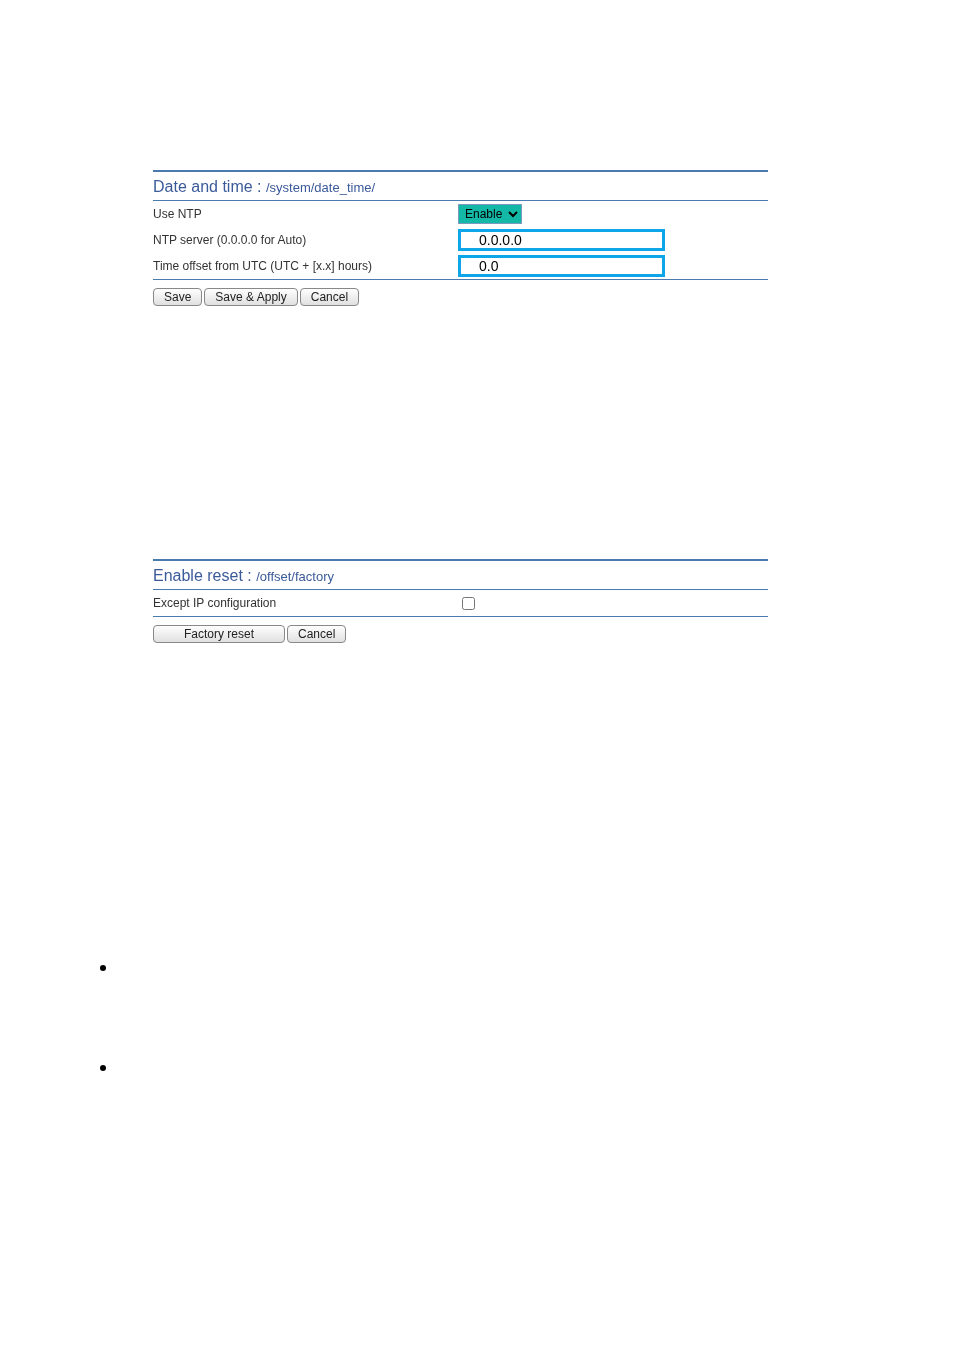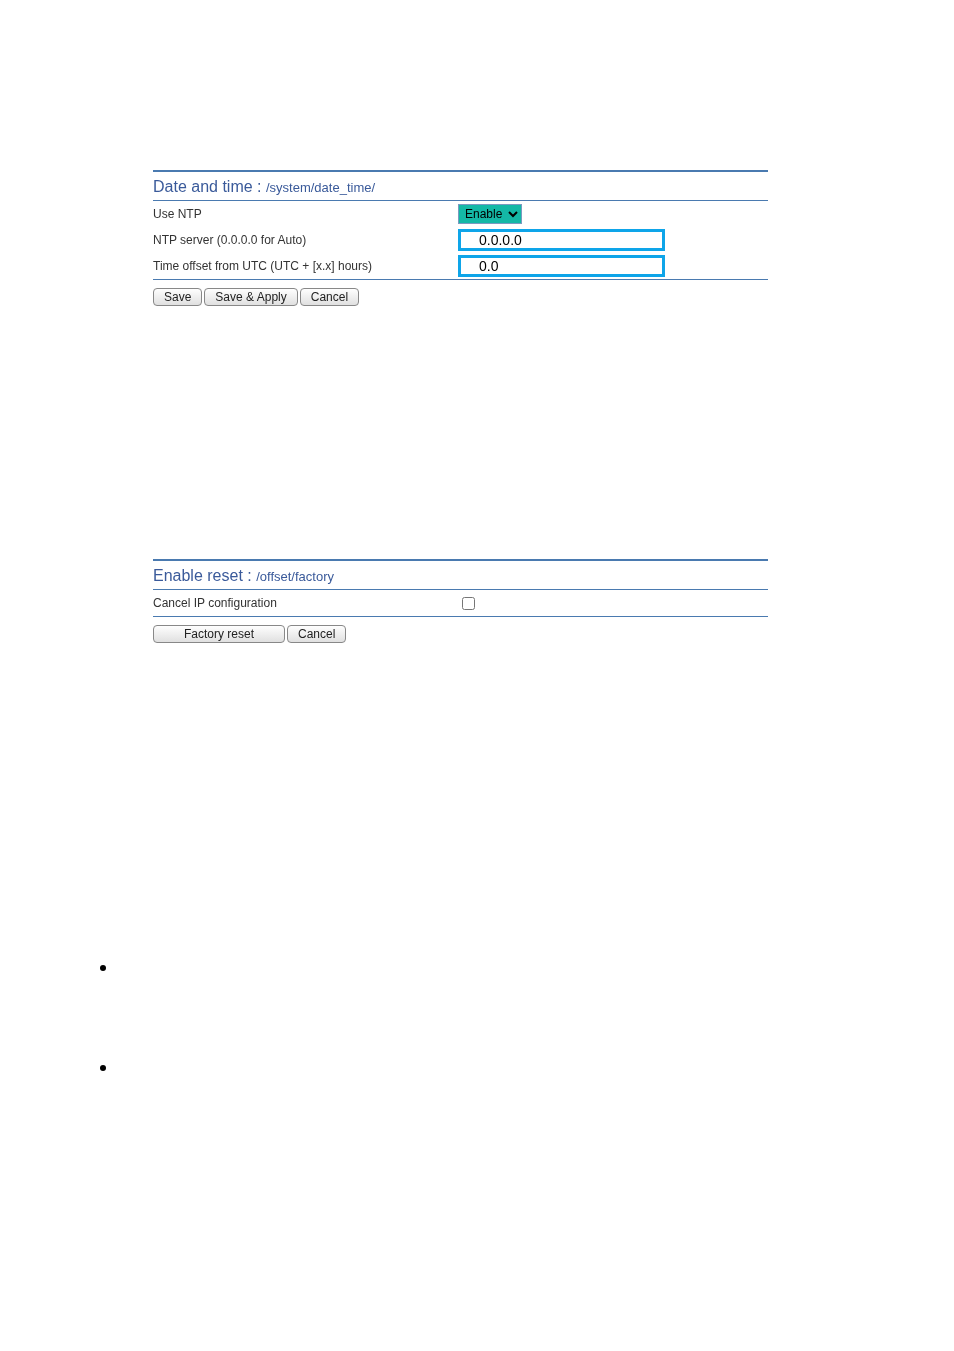--- a/index.html
+++ b/index.html
@@ -147,21 +147,21 @@
 
 <div class="spacer1"></div>
 
 <div class="section">
   <div class="section-header">
     <span class="title">Enable reset :</span>
     <span class="breadcrumb">/offset/factory</span>
   </div>
   <div class="form-rows">
     <div class="form-row">
-      <div class="label">Cancel IP configuration</div>
+      <div class="label">Except IP configuration</div>
       <div class="control">
         <input type="checkbox" class="chk" style="">
       </div>
     </div>
   </div>
   <div class="button-row">
     <button class="btn btn-wide">Factory reset</button>
     <button class="btn">Cancel</button>
   </div>
 </div>

